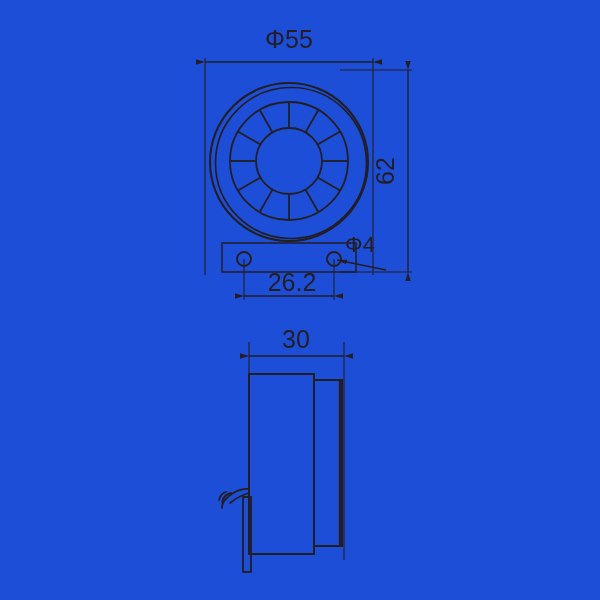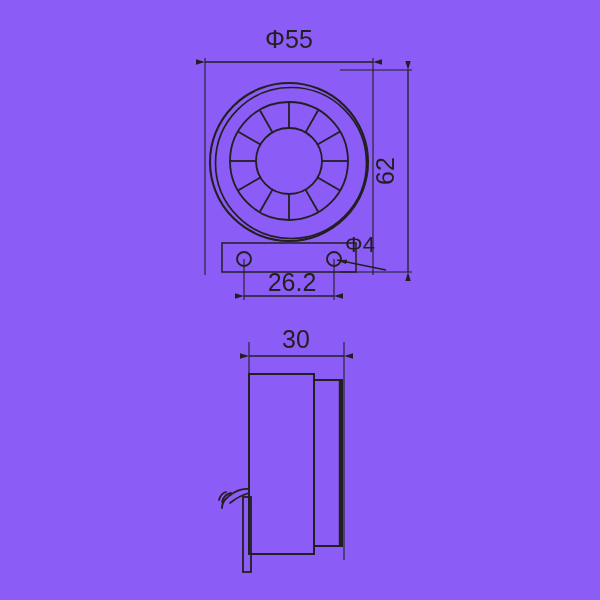--- a/index.html
+++ b/index.html
@@ -8,21 +8,21 @@
     padding: 0;
     background: #ffffff;
   }
   body {
     font-family: "Liberation Sans", sans-serif;
   }
   #canvas {
     position: relative;
     width: 600px;
     height: 600px;
-    background: #8b5cf6;
+    background: #1d4ed8;
     overflow: hidden;
   }
   #drawing-svg {
     position: absolute;
     left: 0;
     top: 0;
     width: 600px;
     height: 600px;
   }
   .dim-text {

